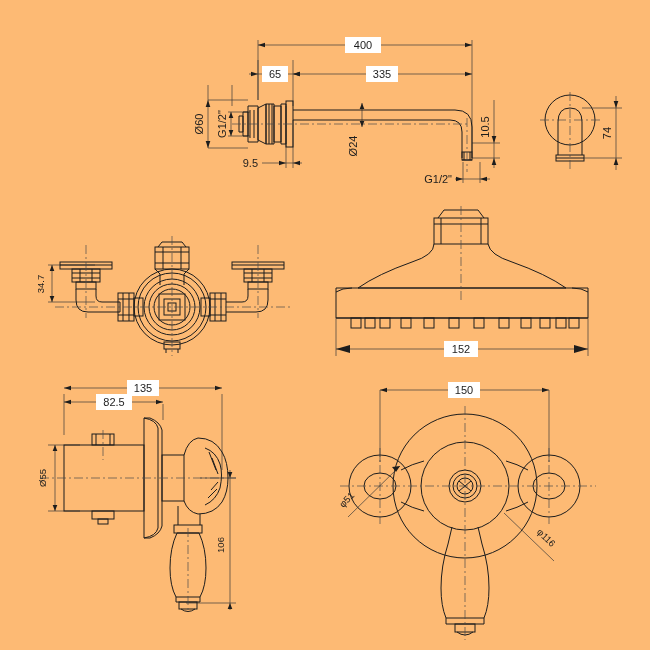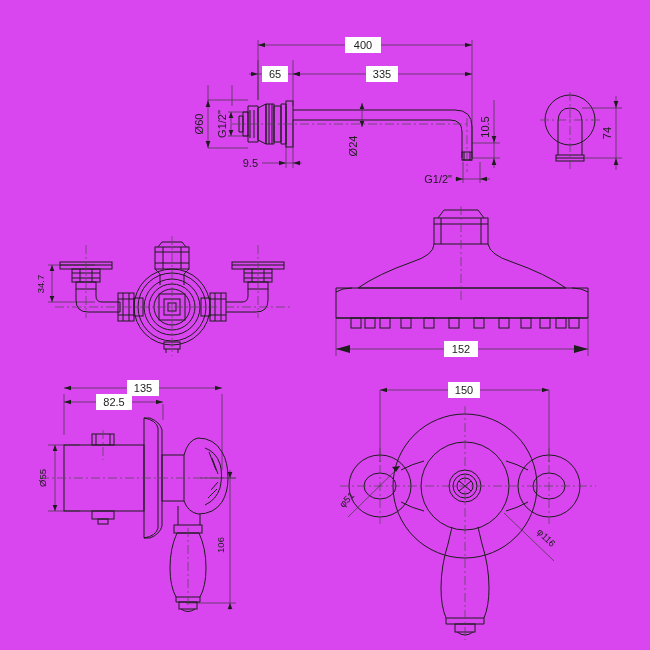--- a/index.html
+++ b/index.html
@@ -1,17 +1,17 @@
 <!DOCTYPE html>
 <html><head>
 <meta charset="utf-8">
 <style>
   html,body{margin:0;padding:0;background:#ffffff;}
   body{width:650px;height:650px;overflow:hidden;font-family:"Liberation Sans",sans-serif;}
-  #sheet{position:relative;width:650px;height:650px;background:#d946ef;}
+  #sheet{position:relative;width:650px;height:650px;background:#fdba74;}
   svg{display:block;}
   .ln{stroke:#1d1d1d;fill:none;stroke-width:1;}
   .dim{stroke:#3a3a3a;fill:none;stroke-width:0.7;}
   .ext{stroke:#3a3a3a;fill:none;stroke-width:0.7;}
   .ctr{stroke:#4a4a4a;fill:none;stroke-width:0.7;stroke-dasharray:9 3 2 3;}
   .solid{fill:#1d1d1d;stroke:none;}
   .txt{font-family:"Liberation Sans",sans-serif;font-size:11px;fill:#1d1d1d;}
   .txt9{font-family:"Liberation Sans",sans-serif;font-size:9.5px;fill:#1d1d1d;}
 </style>
 </head>

